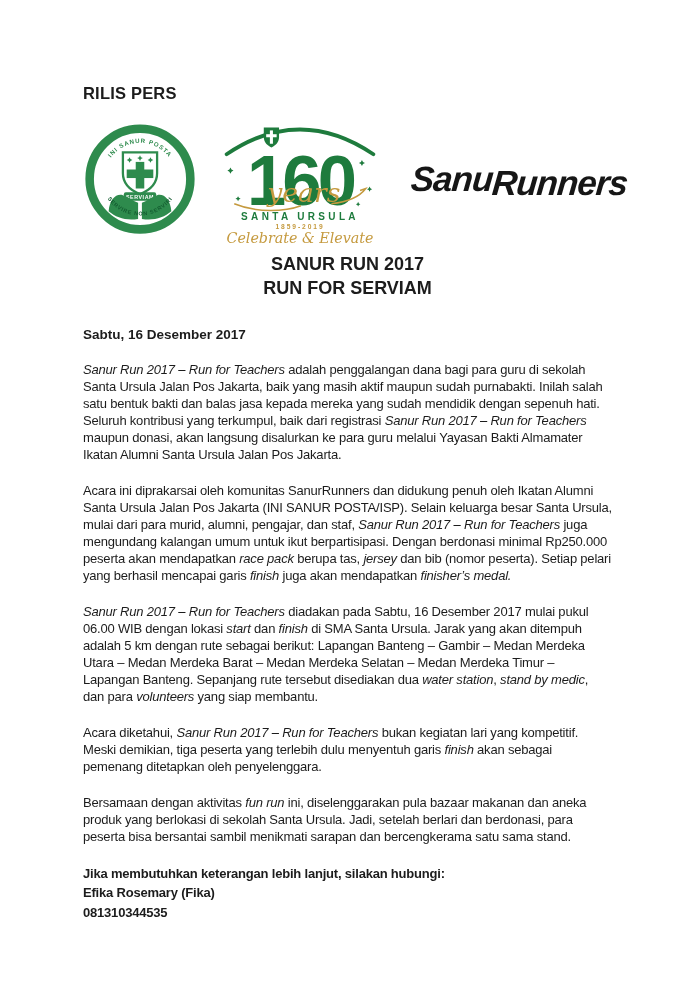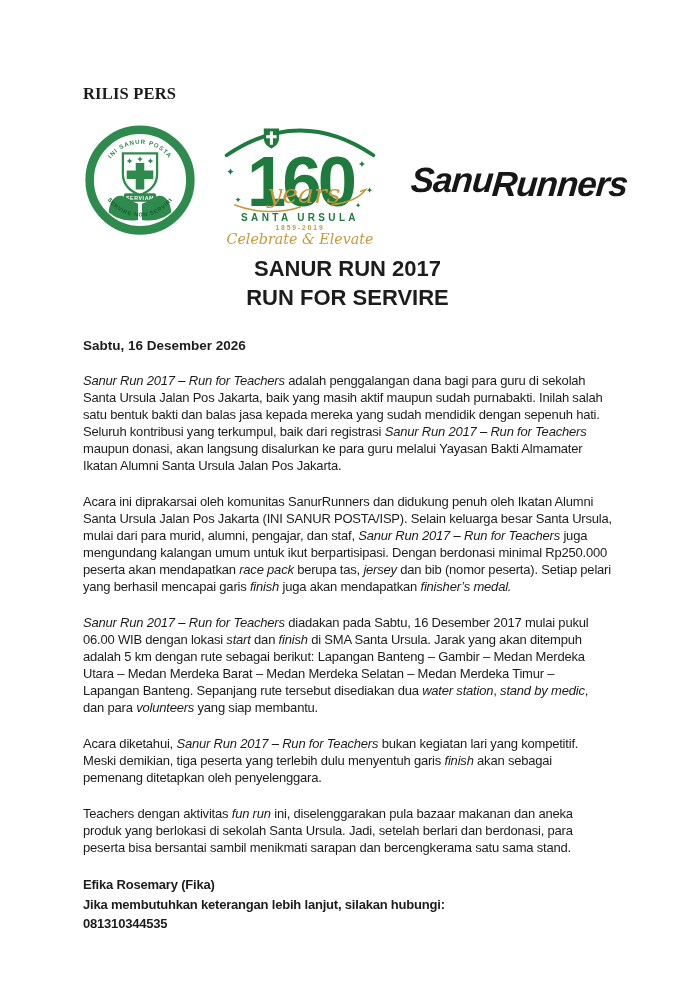--- a/index.html
+++ b/index.html
@@ -2,30 +2,30 @@
 <html><head>
 <meta charset="utf-8">
 <style>
   html,body{margin:0;padding:0;background:#ffffff;}
   body{
     width:696px;height:984px;overflow:hidden;
     font-family:"Liberation Sans",sans-serif;
     color:#1c1c1c;
   }
   .page{padding:84px 84px 0 83px;}
-  .kicker{font-weight:bold;font-size:16.5px;margin:0 0 10px;letter-spacing:.2px;font-family:Liberation Serif, serif;}
+  .kicker{font-weight:bold;font-size:16.5px;margin:0 0 10px;letter-spacing:.2px;}
   .logo-row{display:flex;align-items:center;gap:22px;height:132px;margin:0 0 8px;}
   .badge-logo{width:114px;height:128px;flex:0 0 auto;}
   .anniv-logo{width:162px;height:134px;flex:0 0 auto;}
   .sanurunners{
     font-weight:bold;font-style:italic;font-size:35px;letter-spacing:-1px;
     color:#161616;transform:skewX(-5deg);white-space:nowrap;margin-left:8px;
   }
   .sanurunners .p2{display:inline-block;position:relative;top:4px;}
-  .title{ text-align:center;font-weight:bold;font-size:22px;line-height:1.32;margin:8px 0 0;}
+  .title{ text-align:center;font-weight:bold;font-size:18px;line-height:1.32;margin:8px 0 0;}
   .date{font-weight:bold;font-size:13.5px;margin:26px 0 19px;}
   .paragraphs p{margin:0 0 19px;font-size:13px;line-height:17px;letter-spacing:-0.2px;}
   .contact p{margin:0;font-weight:bold;font-size:13px;line-height:19.5px;letter-spacing:-0.2px;}
   .it{font-style:italic;}
   .script{font-family:"DejaVu Serif",serif;font-style:italic;}
 </style>
 </head>
 <body>
 
 <div class="page">
@@ -83,32 +83,32 @@
       <text x="85" y="113" text-anchor="middle" font-size="10.5" font-weight="bold" fill="#1e7b3d" letter-spacing="3.5">SANTA URSULA</text>
       <text x="85" y="123" text-anchor="middle" font-size="7" font-weight="bold" fill="#c59a3f" letter-spacing="2">1859-2019</text>
       <text x="85" y="137" text-anchor="middle" class="script" font-size="15" fill="#c59a3f">Celebrate &amp; Elevate</text>
     </svg>
 
     <div class="sanurunners"><span class="p1">Sanu</span><span class="p2">Runners</span></div>
   </div>
 
   <div class="title">
     <div>SANUR RUN 2017</div>
-    <div>RUN FOR SERVIRE</div>
+    <div>RUN FOR SERVIAM</div>
   </div>
 
-  <div class="date">Sabtu, 16 Desember 2026</div>
+  <div class="date">Sabtu, 16 Desember 2017</div>
 
   <div class="paragraphs">
       <p><span class="it"> Sanur Run 2017 – Run for Teachers</span><span> adalah penggalangan dana bagi para guru di sekolah Santa Ursula Jalan Pos Jakarta, baik yang masih aktif maupun sudah purnabakti. Inilah salah satu bentuk bakti dan balas jasa kepada mereka yang sudah mendidik dengan sepenuh hati. Seluruh kontribusi yang terkumpul, baik dari registrasi </span><span class="it">Sanur Run 2017 – Run for Teachers</span><span> maupun donasi, akan langsung disalurkan ke para guru melalui Yayasan Bakti Almamater Ikatan Alumni Santa Ursula Jalan Pos Jakarta.</span></p>
       <p><span>Acara ini diprakarsai oleh komunitas SanurRunners dan didukung penuh oleh Ikatan Alumni Santa Ursula Jalan Pos Jakarta (INI SANUR POSTA/ISP). Selain keluarga besar Santa Ursula, mulai dari para murid, alumni, pengajar, dan staf, </span><span class="it">Sanur Run 2017 – Run for Teachers</span><span> juga mengundang kalangan umum untuk ikut berpartisipasi. Dengan berdonasi minimal Rp250.000 peserta akan mendapatkan </span><span class="it">race pack</span><span> berupa tas, </span><span class="it">jersey</span><span> dan bib (nomor peserta). Setiap pelari yang berhasil mencapai garis </span><span class="it">finish</span><span> juga akan mendapatkan </span><span class="it">finisher’s medal.</span></p>
       <p><span class="it">Sanur Run 2017 – Run for Teachers</span><span> diadakan pada Sabtu, 16 Desember 2017 mulai pukul 06.00 WIB dengan lokasi </span><span class="it">start</span><span> dan </span><span class="it">finish</span><span> di SMA Santa Ursula. Jarak yang akan ditempuh adalah 5 km dengan rute sebagai berikut: Lapangan Banteng – Gambir – Medan Merdeka Utara – Medan Merdeka Barat – Medan Merdeka Selatan – Medan Merdeka Timur – Lapangan Banteng.  Sepanjang rute tersebut disediakan dua </span><span class="it">water station</span><span>, </span><span class="it">stand by medic</span><span>, dan para </span><span class="it">volunteers</span><span> yang siap membantu.</span></p>
       <p><span>Acara diketahui, </span><span class="it">Sanur Run 2017 – Run for Teachers</span><span> bukan kegiatan lari yang kompetitif. Meski demikian, tiga peserta yang terlebih dulu menyentuh garis </span><span class="it">finish</span><span> akan sebagai pemenang ditetapkan oleh penyelenggara.</span></p>
-      <p><span>Teachers dengan aktivitas </span><span class="it">fun run</span><span> ini, diselenggarakan pula bazaar makanan dan aneka produk yang berlokasi di sekolah Santa Ursula.  Jadi, setelah berlari dan berdonasi, para peserta bisa bersantai sambil menikmati sarapan dan bercengkerama satu sama stand.</span></p>
+      <p><span>Bersamaan dengan aktivitas </span><span class="it">fun run</span><span> ini, diselenggarakan pula bazaar makanan dan aneka produk yang berlokasi di sekolah Santa Ursula.  Jadi, setelah berlari dan berdonasi, para peserta bisa bersantai sambil menikmati sarapan dan bercengkerama satu sama stand.</span></p>
     </div>
 
   <div class="contact">
+      <p><span>Jika membutuhkan keterangan lebih lanjut, silakan hubungi:</span></p>
       <p><span>Efika Rosemary (Fika)</span></p>
-      <p><span>Jika membutuhkan keterangan lebih lanjut, silakan hubungi:</span></p>
       <p><span>081310344535</span></p>
     </div>
 
 </div>
 
 </body></html>

